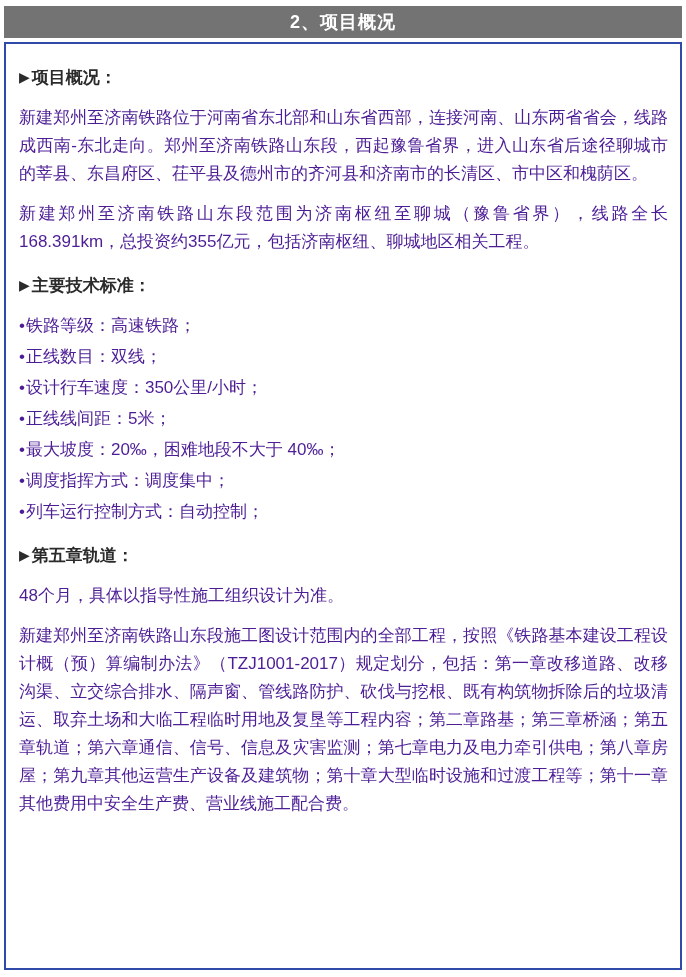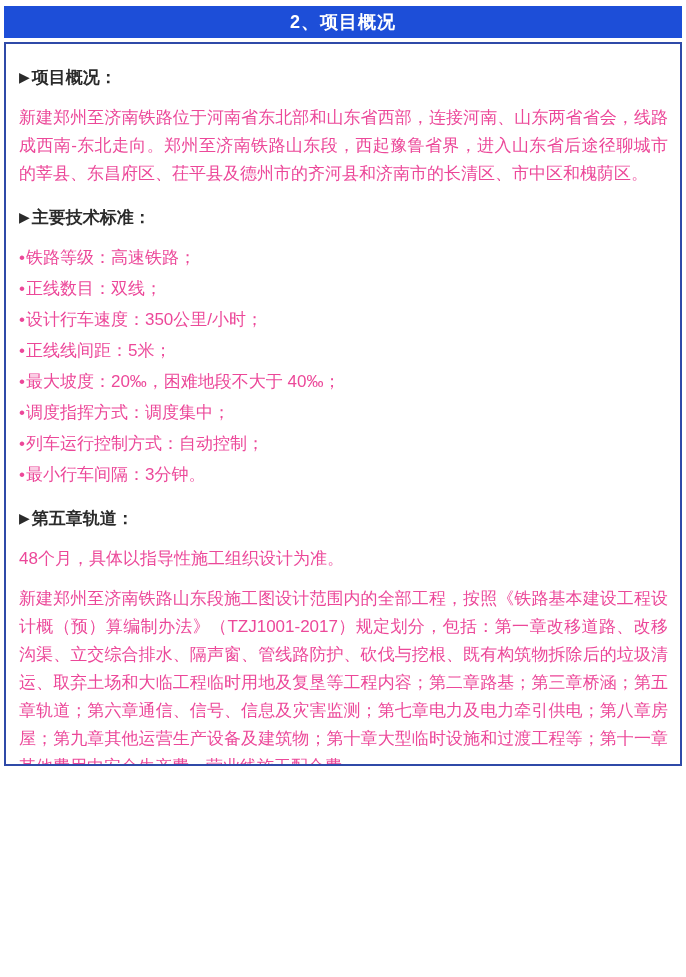--- a/index.html
+++ b/index.html
@@ -11,40 +11,40 @@
     height: 977px;
     overflow: hidden;
     font-family: "Liberation Sans", "DejaVu Sans", sans-serif;
   }
   .page {
     width: 686px;
     height: 977px;
     padding: 6px 4px 7px 4px;
   }
   .title-bar {
-    background: #1d4ed8;
+    background: #737373;
     color: #ffffff;
     font-size: 18px;
     font-weight: bold;
     text-align: center;
     height: 32px;
     line-height: 32px;
     letter-spacing: 1px;
     margin-bottom: 4px;
   }
   .doc-box {
     border: 2px solid #2f4aa8;
-    height: 724px;
+    height: 928px;
     padding: 4px 12px 8px 13px;
     overflow: hidden;
   }
   .doc-box p {
     font-size: 17px;
     line-height: 28px;
-    color: #ec4899;
+    color: #4c1d95;
     text-align: justify;
   }
   .doc-box p.paragraph { margin: 12px 0; }
   .doc-box p.heading {
     font-weight: bold;
     color: #2b2b2b;
     margin: 16px 0 12px 0;
   }
   .doc-box p.bullet { margin: 3px 0; }
   .heading .marker {
@@ -59,26 +59,26 @@
   }
 </style>
 </head>
 <body>
 
 <div class="page">
   <div class="title-bar">2、项目概况</div>
   <div class="doc-box" id="doc-box">
       <p class="heading"><span class="marker">▶</span><span>项目概况：</span></p>
       <p class="paragraph"><span>新建郑州至济南铁路位于河南省东北部和山东省西部，连接河南、山东两省省会，线路成西南-东北走向。郑州至济南铁路山东段，西起豫鲁省界，进入山东省后途径聊城市的莘县、东昌府区、茌平县及德州市的齐河县和济南市的长清区、市中区和槐荫区。</span></p>
+      <p class="paragraph"><span>新建郑州至济南铁路山东段范围为济南枢纽至聊城（豫鲁省界），线路全长168.391km，总投资约355亿元，包括济南枢纽、聊城地区相关工程。</span></p>
       <p class="heading"><span class="marker">▶</span><span>主要技术标准：</span></p>
       <p class="bullet"><span class="marker">•</span><span>铁路等级：高速铁路；</span></p>
       <p class="bullet"><span class="marker">•</span><span>正线数目：双线；</span></p>
       <p class="bullet"><span class="marker">•</span><span>设计行车速度：350公里/小时；</span></p>
       <p class="bullet"><span class="marker">•</span><span>正线线间距：5米；</span></p>
       <p class="bullet"><span class="marker">•</span><span>最大坡度：20‰，困难地段不大于 40‰；</span></p>
       <p class="bullet"><span class="marker">•</span><span>调度指挥方式：调度集中；</span></p>
       <p class="bullet"><span class="marker">•</span><span>列车运行控制方式：自动控制；</span></p>
-      <p class="bullet"><span class="marker">•</span><span>最小行车间隔：3分钟。</span></p>
       <p class="heading"><span class="marker">▶</span><span>第五章轨道：</span></p>
       <p class="paragraph"><span>48个月，具体以指导性施工组织设计为准。</span></p>
       <p class="paragraph"><span>新建郑州至济南铁路山东段施工图设计范围内的全部工程，按照《铁路基本建设工程设计概（预）算编制办法》（TZJ1001-2017）规定划分，包括：第一章改移道路、改移沟渠、立交综合排水、隔声窗、管线路防护、砍伐与挖根、既有构筑物拆除后的垃圾清运、取弃土场和大临工程临时用地及复垦等工程内容；第二章路基；第三章桥涵；第五章轨道；第六章通信、信号、信息及灾害监测；第七章电力及电力牵引供电；第八章房屋；第九章其他运营生产设备及建筑物；第十章大型临时设施和过渡工程等；第十一章其他费用中安全生产费、营业线施工配合费。</span></p>
     </div>
 </div>
 
 </body></html>

